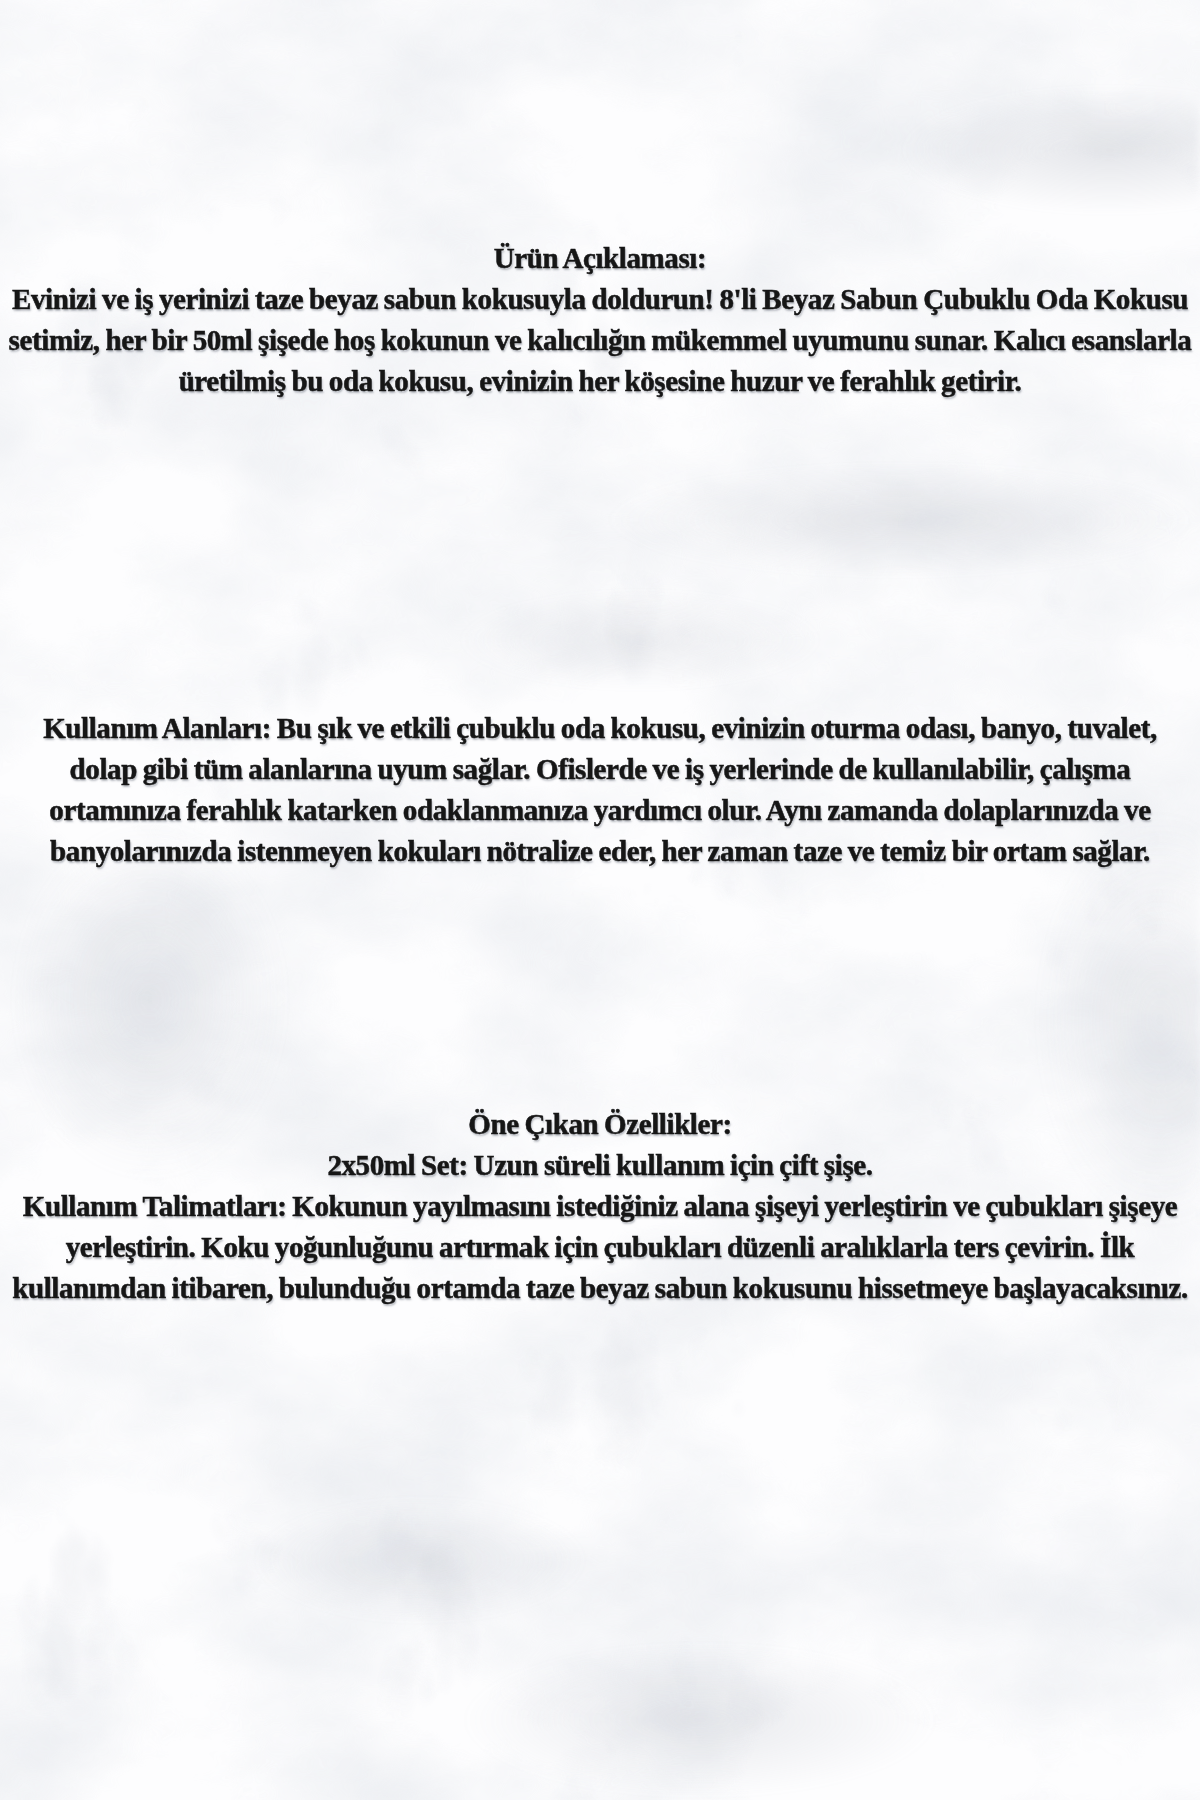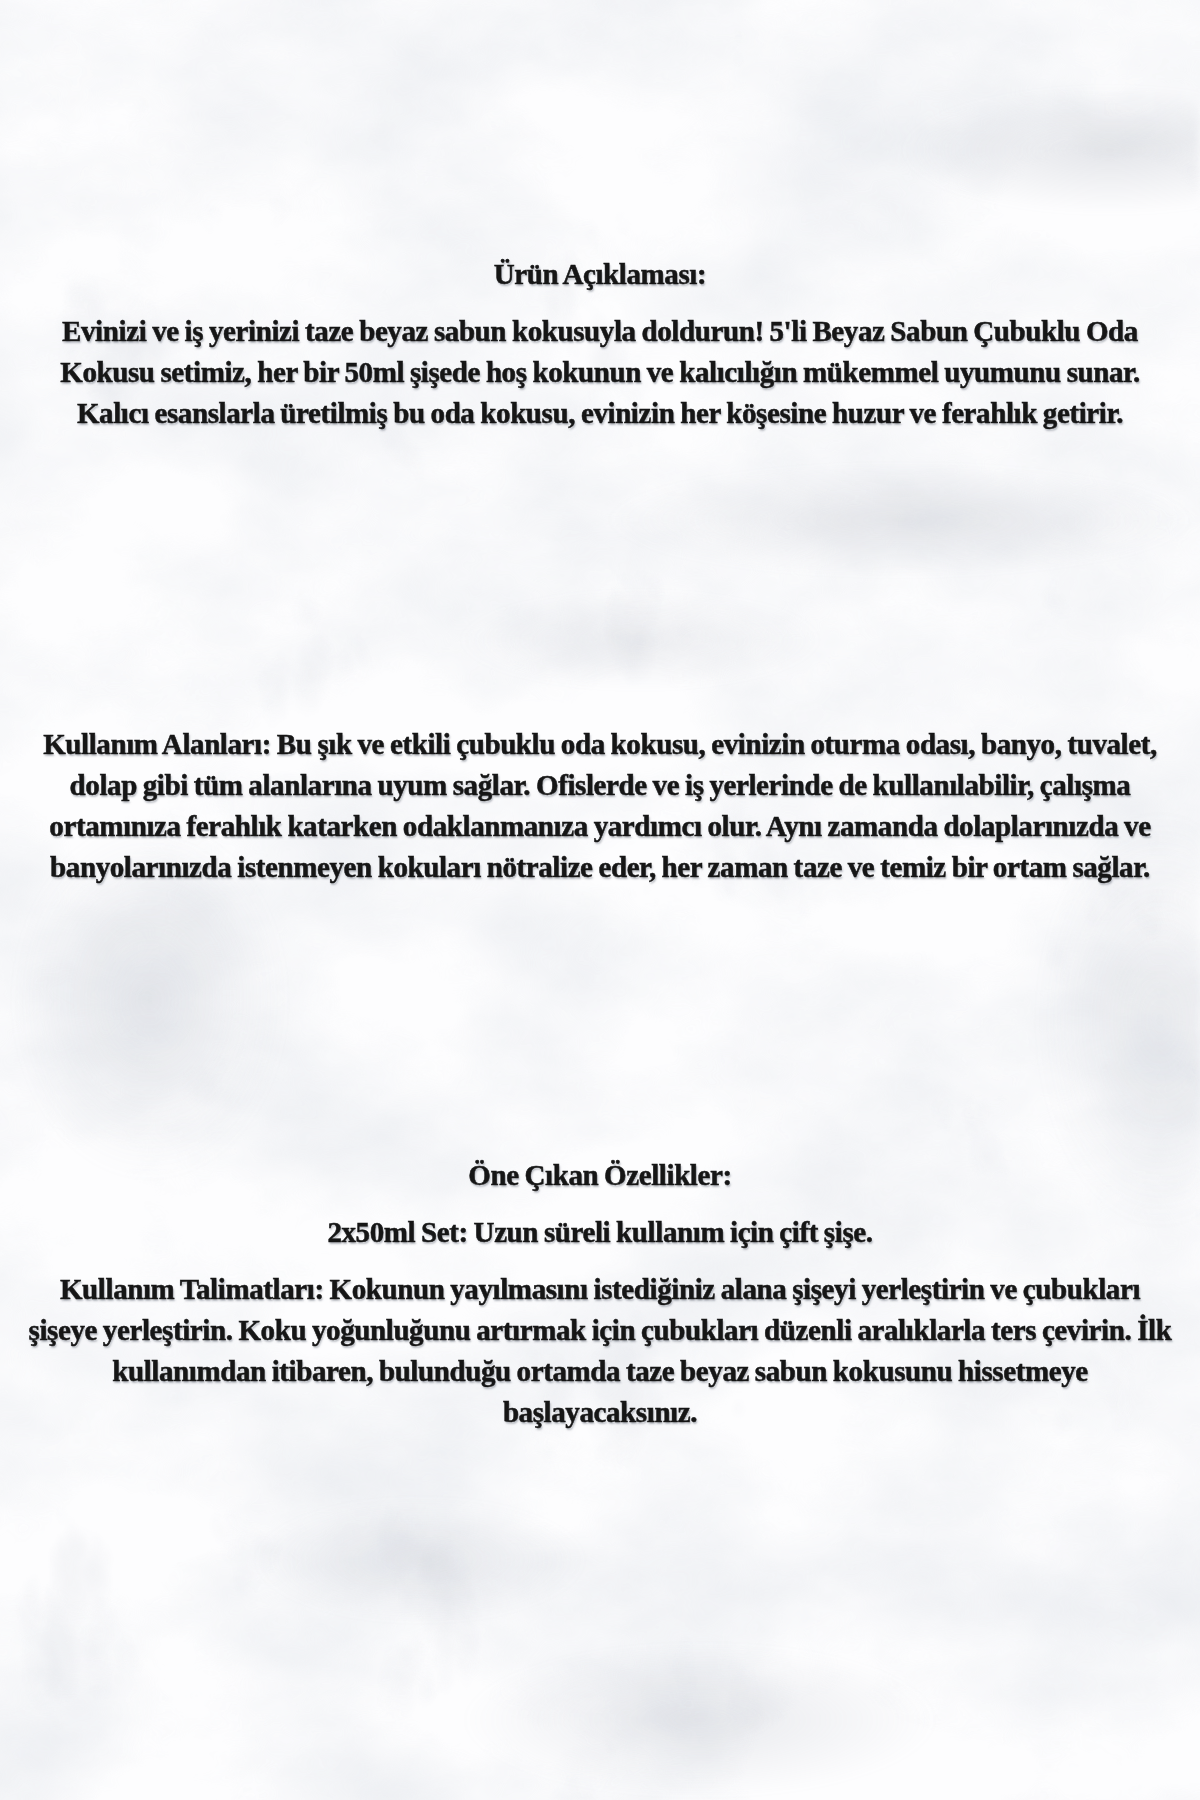--- a/index.html
+++ b/index.html
@@ -41,21 +41,21 @@
     text-align: center;
     color: #161616;
     font-weight: bold;
     font-size: 29px;
     line-height: 41px;
     letter-spacing: -0.4px;
     word-spacing: -1px;
     text-shadow: 1px 2px 2px rgba(110,115,128,0.5);
     -webkit-text-stroke: 0.5px #161616;
   }
-  .sec p { margin: 16px; }
+  .sec p { margin: 0; }
 </style>
 </head>
 <body>
 
 <div class="canvas">
 
   <svg class="bg-svg" width="1200" height="1800" viewBox="0 0 1200 1800" preserveAspectRatio="none" aria-hidden="true">
     <defs>
       <filter id="marbleClouds" x="0" y="0" width="100%" height="100%">
         <feTurbulence type="fractalNoise" baseFrequency="0.004 0.006" numOctaves="5" seed="14" result="n"></feTurbulence>
@@ -75,26 +75,26 @@
     </defs>
     <rect width="1200" height="1800" fill="#fdfdfe"></rect>
     <rect width="1200" height="1800" filter="url(#marbleClouds)" opacity="0.75"></rect>
     <rect width="1200" height="1800" filter="url(#marbleVeins)" opacity="0.45"></rect>
   </svg>
 
   <div class="macro-veins"></div>
 
   <section class="sec" style="top:238px">
     <p>Ürün Açıklaması:</p>
-    <p>Evinizi ve iş yerinizi taze beyaz sabun kokusuyla doldurun! 5'li Beyaz Sabun Çubuklu Oda Kokusu setimiz, her bir 50ml şişede hoş kokunun ve kalıcılığın mükemmel uyumunu sunar. Kalıcı esanslarla üretilmiş bu oda kokusu, evinizin her köşesine huzur ve ferahlık getirir.</p>
+    <p>Evinizi ve iş yerinizi taze beyaz sabun kokusuyla doldurun! 8'li Beyaz Sabun Çubuklu Oda Kokusu setimiz, her bir 50ml şişede hoş kokunun ve kalıcılığın mükemmel uyumunu sunar. Kalıcı esanslarla üretilmiş bu oda kokusu, evinizin her köşesine huzur ve ferahlık getirir.</p>
   </section>
 
   <section class="sec" style="top:708px">
     <p>Kullanım Alanları: Bu şık ve etkili çubuklu oda kokusu, evinizin oturma odası, banyo, tuvalet, dolap gibi tüm alanlarına uyum sağlar. Ofislerde ve iş yerlerinde de kullanılabilir, çalışma ortamınıza ferahlık katarken odaklanmanıza yardımcı olur. Aynı zamanda dolaplarınızda ve banyolarınızda istenmeyen kokuları nötralize eder, her zaman taze ve temiz bir ortam sağlar.</p>
   </section>
 
-  <section class="sec" style="top:1139px">
+  <section class="sec" style="top:1104px">
     <p>Öne Çıkan Özellikler:</p>
     <p>2x50ml Set: Uzun süreli kullanım için çift şişe.</p>
     <p>Kullanım Talimatları: Kokunun yayılmasını istediğiniz alana şişeyi yerleştirin ve çubukları şişeye yerleştirin. Koku yoğunluğunu artırmak için çubukları düzenli aralıklarla ters çevirin. İlk kullanımdan itibaren, bulunduğu ortamda taze beyaz sabun kokusunu hissetmeye başlayacaksınız.</p>
   </section>
 
 </div>
 
 </body></html>

